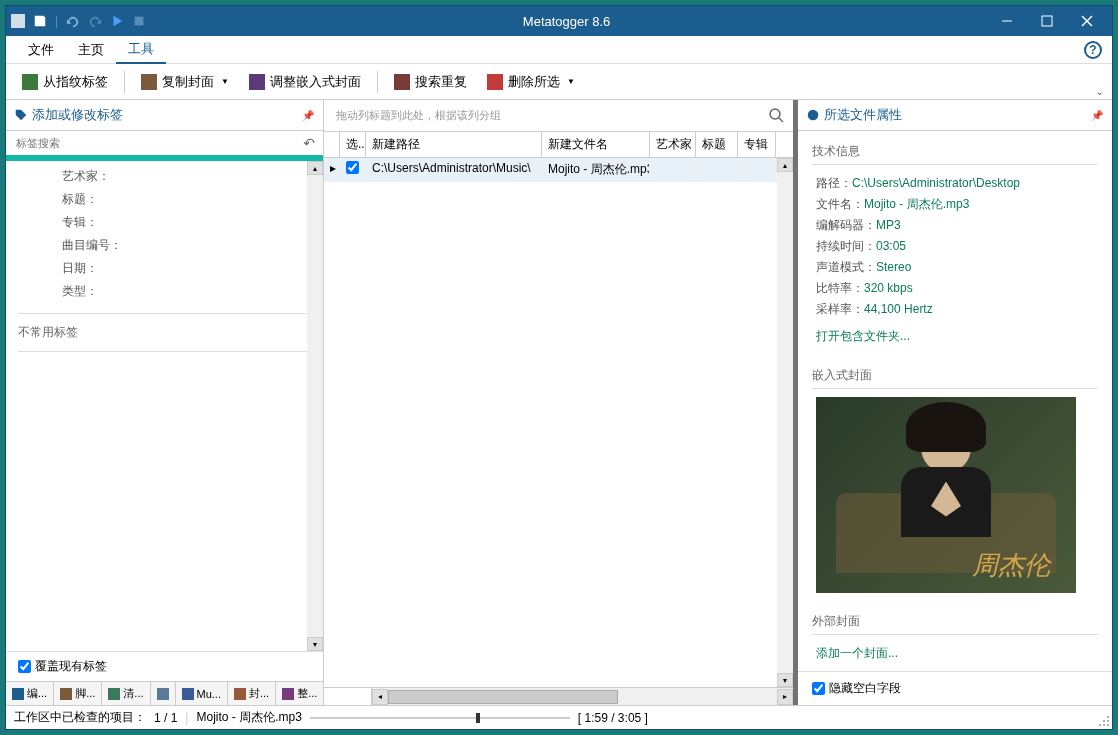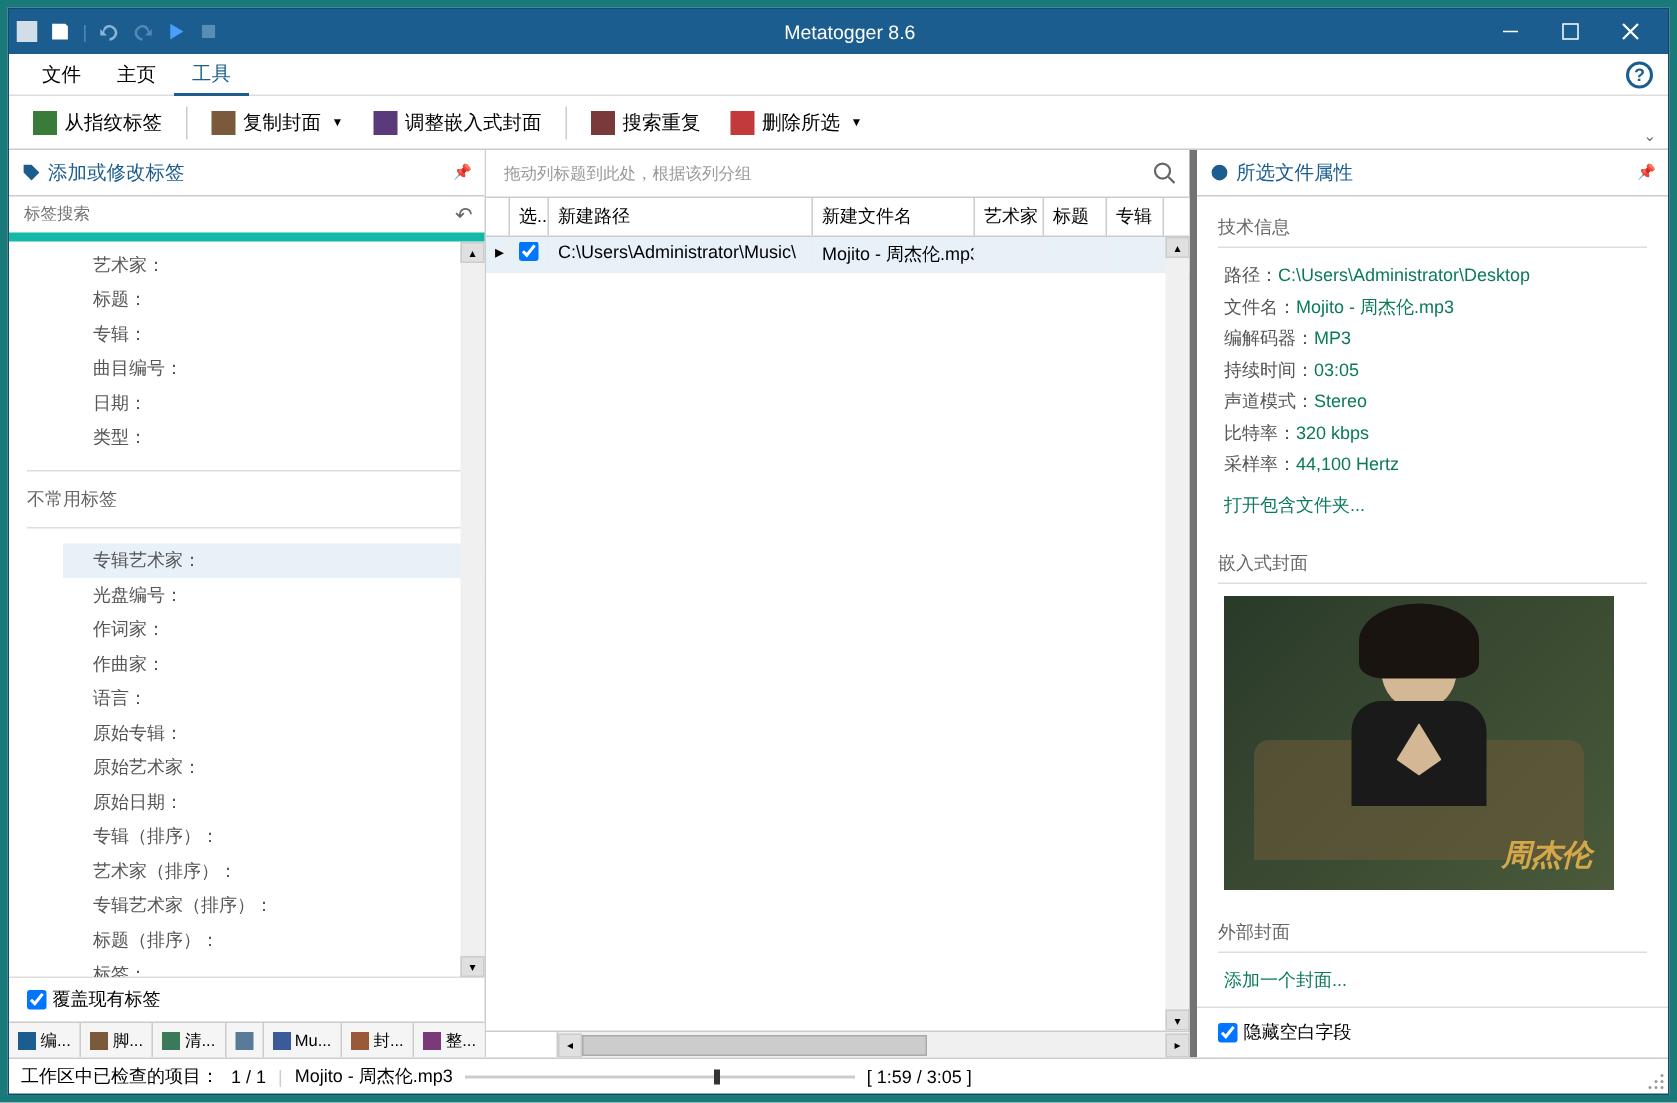--- a/index.html
+++ b/index.html
@@ -66,21 +66,21 @@
 .prop-row { padding: 2px 4px; font-size: 12px; color: #555; }
 .prop-val { color: #0a7a5a; }
 .prop-link { color: #0a7a5a; cursor: pointer; }
 .cover-img { width: 260px; height: 196px; background: linear-gradient(135deg, #2a3a2a, #4a5a3a); margin: 8px 4px; position: relative; overflow: hidden; }
 .cover-figure { position: absolute; left: 50%; top: 10%; transform: translateX(-50%); width: 100px; height: 130px; }
 .cover-head { width: 50px; height: 55px; background: #d4b896; border-radius: 50% 50% 45% 45%; margin: 0 auto; position: relative; }
 .cover-hair { position: absolute; top: -15px; left: -15px; right: -15px; height: 50px; background: #1a1410; border-radius: 50% 50% 20% 20%; }
 .cover-body { width: 90px; height: 70px; background: #1a1a1a; margin: -5px auto 0; border-radius: 20px 20px 0 0; position: relative; }
 .cover-hands { position: absolute; top: 15px; left: 50%; transform: translateX(-50%); width: 30px; height: 35px; background: #d4b896; clip-path: polygon(50% 0, 100% 70%, 50% 100%, 0 70%); }
 .cover-chair { position: absolute; bottom: 20px; left: 20px; right: 20px; height: 80px; background: #6b5a3a; border-radius: 10px 10px 0 0; opacity: 0.6; }
-.cover-text { position: absolute; bottom: 10px; right: 15px; color: #d4a84a; font-size: 20px; font-style: italic; font-family: cursive; font-weight: bold; }
+.cover-text { position: absolute; bottom: 10px; right: 26px; color: #d4a84a; font-size: 26px; font-style: italic; font-family: cursive; }
 .hide-empty { padding: 8px 14px; display: flex; gap: 4px; border-top: 1px solid #ddd; }
 .statusbar { border-top: 1px solid #ccc; height: 24px; display: flex; align-items: center; padding: 0 8px; gap: 8px; font-size: 12px; }
 .status-sep { color: #ccc; }
 .progress-track { flex: 1; height: 2px; background: #ccc; position: relative; max-width: 260px; }
 .progress-thumb { position: absolute; left: 64%; top: -4px; width: 4px; height: 10px; background: #333; }
 .resize-grip { position: absolute; right: 2px; bottom: 2px; width: 12px; height: 12px; cursor: nwse-resize; }
 input[type="checkbox"] { cursor: pointer; }
 </style>
 </head>
 <body>
@@ -189,36 +189,20 @@
           <div class="tag-row">艺术家：</div>
           <div class="tag-row">标题：</div>
           <div class="tag-row">专辑：</div>
           <div class="tag-row">曲目编号：</div>
           <div class="tag-row">日期：</div>
           <div class="tag-row">类型：</div>
         </div>
         <div class="tag-divider"></div>
         <div class="tag-section-title">不常用标签</div>
         <div class="tag-divider"></div>
-        <div class="tag-section">
-          <div class="tag-row highlighted">专辑艺术家：</div>
-          <div class="tag-row">光盘编号：</div>
-          <div class="tag-row">作词家：</div>
-          <div class="tag-row">作曲家：</div>
-          <div class="tag-row">语言：</div>
-          <div class="tag-row">原始专辑：</div>
-          <div class="tag-row">原始艺术家：</div>
-          <div class="tag-row">原始日期：</div>
-          <div class="tag-row">专辑（排序）：</div>
-          <div class="tag-row">艺术家（排序）：</div>
-          <div class="tag-row">专辑艺术家（排序）：</div>
-          <div class="tag-row">标题（排序）：</div>
-          <div class="tag-row">标签：</div>
-
-        </div>
       </div>
       <div class="overwrite-row">
         <input type="checkbox" checked="" style="">
         <span>覆盖现有标签</span>
       </div>
       <div class="panel-tabs">
         <div class="panel-tab">
             <span class="panel-tab-icon"></span>
             <span>编...</span>
           </div>

